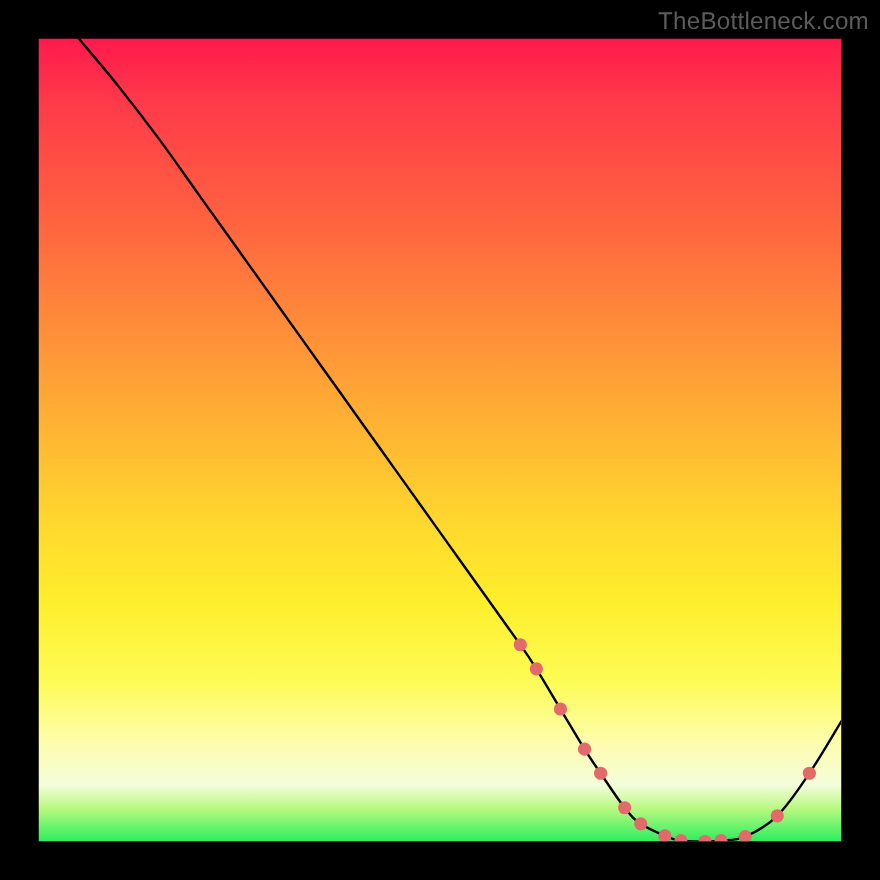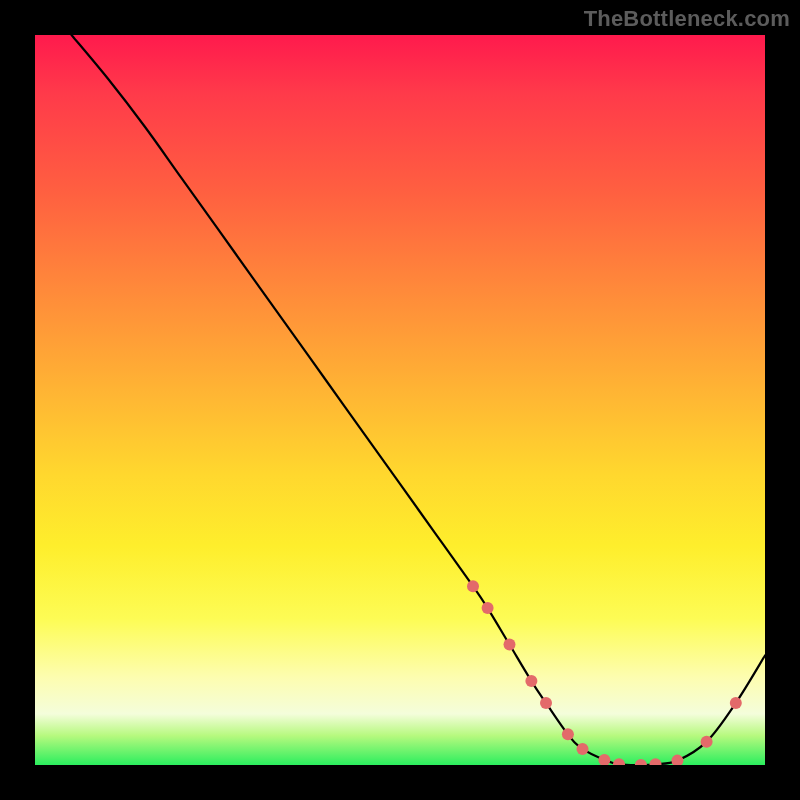--- a/index.html
+++ b/index.html
@@ -16,21 +16,21 @@
     width: 800px;
     height: 800px;
     background: #000;
   }
   .watermark {
     position: absolute;
     top: 6px;
     right: 10px;
     color: #5c5c5c;
     font-size: 22px;
-    font-weight: 700;
+    font-weight: 400;
     letter-spacing: 0.2px;
     user-select: none;
     z-index: 10;
   }
   .plot-area {
     position: absolute;
     left: 35px;
     top: 35px;
     width: 730px;
     height: 730px;

